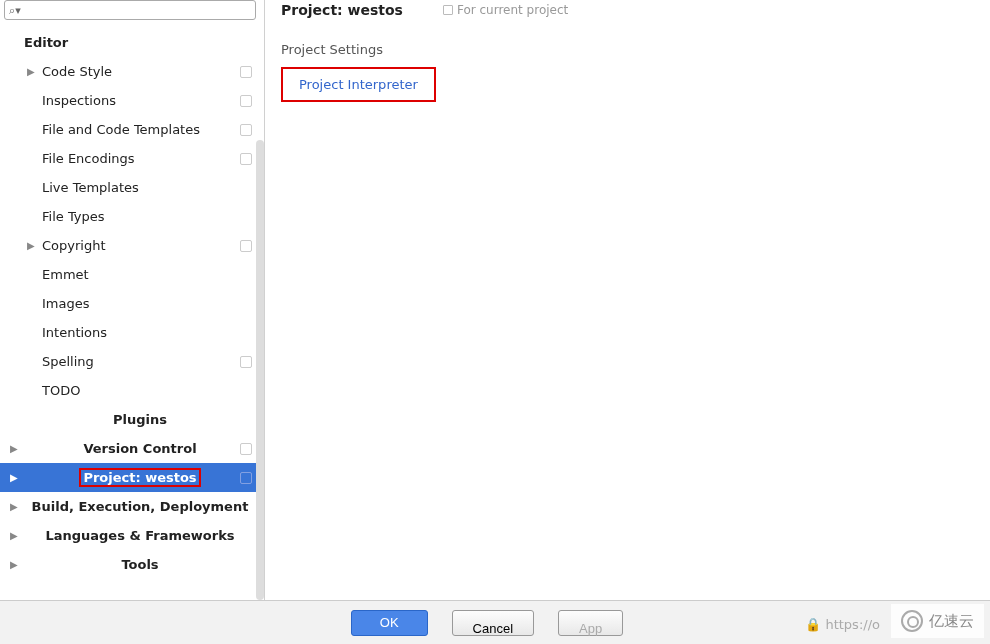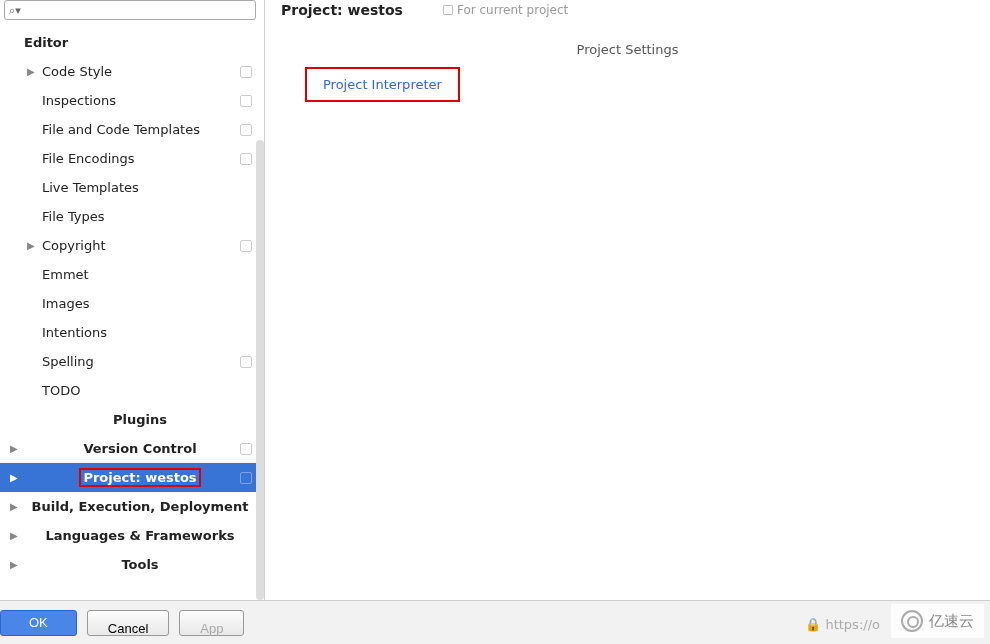--- a/index.html
+++ b/index.html
@@ -153,49 +153,47 @@
       width: 10px;
       height: 10px;
       border: 1px solid #bbb;
       border-radius: 1px;
     }
     .section-label {
       font-size: 13px;
       color: #555;
       margin-top: 22px;
       margin-bottom: 10px;
-      text-align: center;
     }
     .link-item {
       display: block;
       padding: 6px 12px;
       font-size: 13px;
       color: #3366cc;
       cursor: pointer;
       width: fit-content;
     }
     .link-item.boxed {
       border: 2px solid #d00;
       padding: 8px 16px;
-      margin-left: 24px;
     }
     .link-item + .link-item {
       margin-top: 2px;
     }
     .footer {
       position: absolute;
       bottom: 0;
       left: 0;
       right: 0;
       height: 44px;
       border-top: 1px solid #ccc;
       display: flex;
       align-items: center;
-      justify-content: flex-start;
-      gap: 10px;
+      justify-content: center;
+      gap: 24px;
       padding-right: 16px;
       background: #f2f2f2;
     }
     .btn {
       height: 26px;
       padding: 10px 20px;
       border: 1px solid #999;
       border-radius: 3px;
       background: linear-gradient(#fdfdfd, #e8e8e8);
       font-size: 13px;

